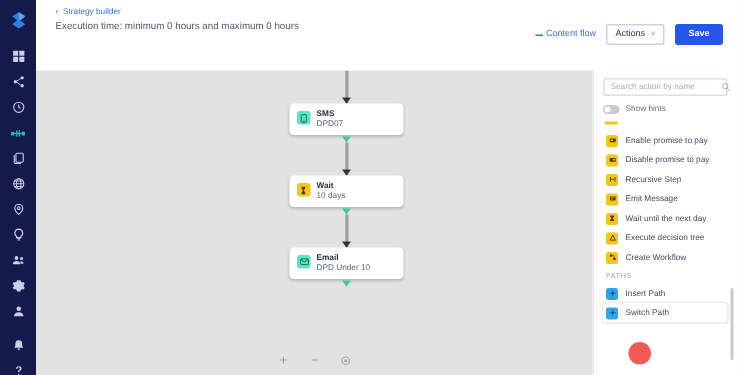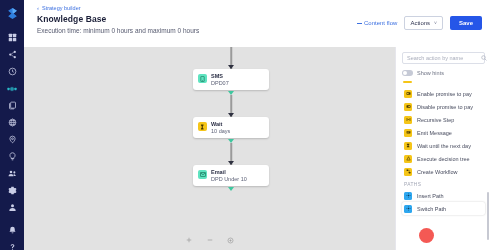--- a/index.html
+++ b/index.html
@@ -229,21 +229,20 @@
 
   </div>
 
   <div class="main">
 
     <div class="header">
       <div class="breadcrumb">
         <span class="chev">‹</span>
         <span>Strategy builder</span>
       </div>
-      <div class="page-title">Knowledge Base</div>
       <div class="exec-time">Execution time: minimum 0 hours and maximum 0 hours</div>
 
       <div class="header-right">
         <div class="content-flow">
           <span class="cf-dash"></span>
           <span>Content flow</span>
         </div>
         <div class="actions-btn">
           <span>Actions</span>
           <span class="caret">˅</span>

